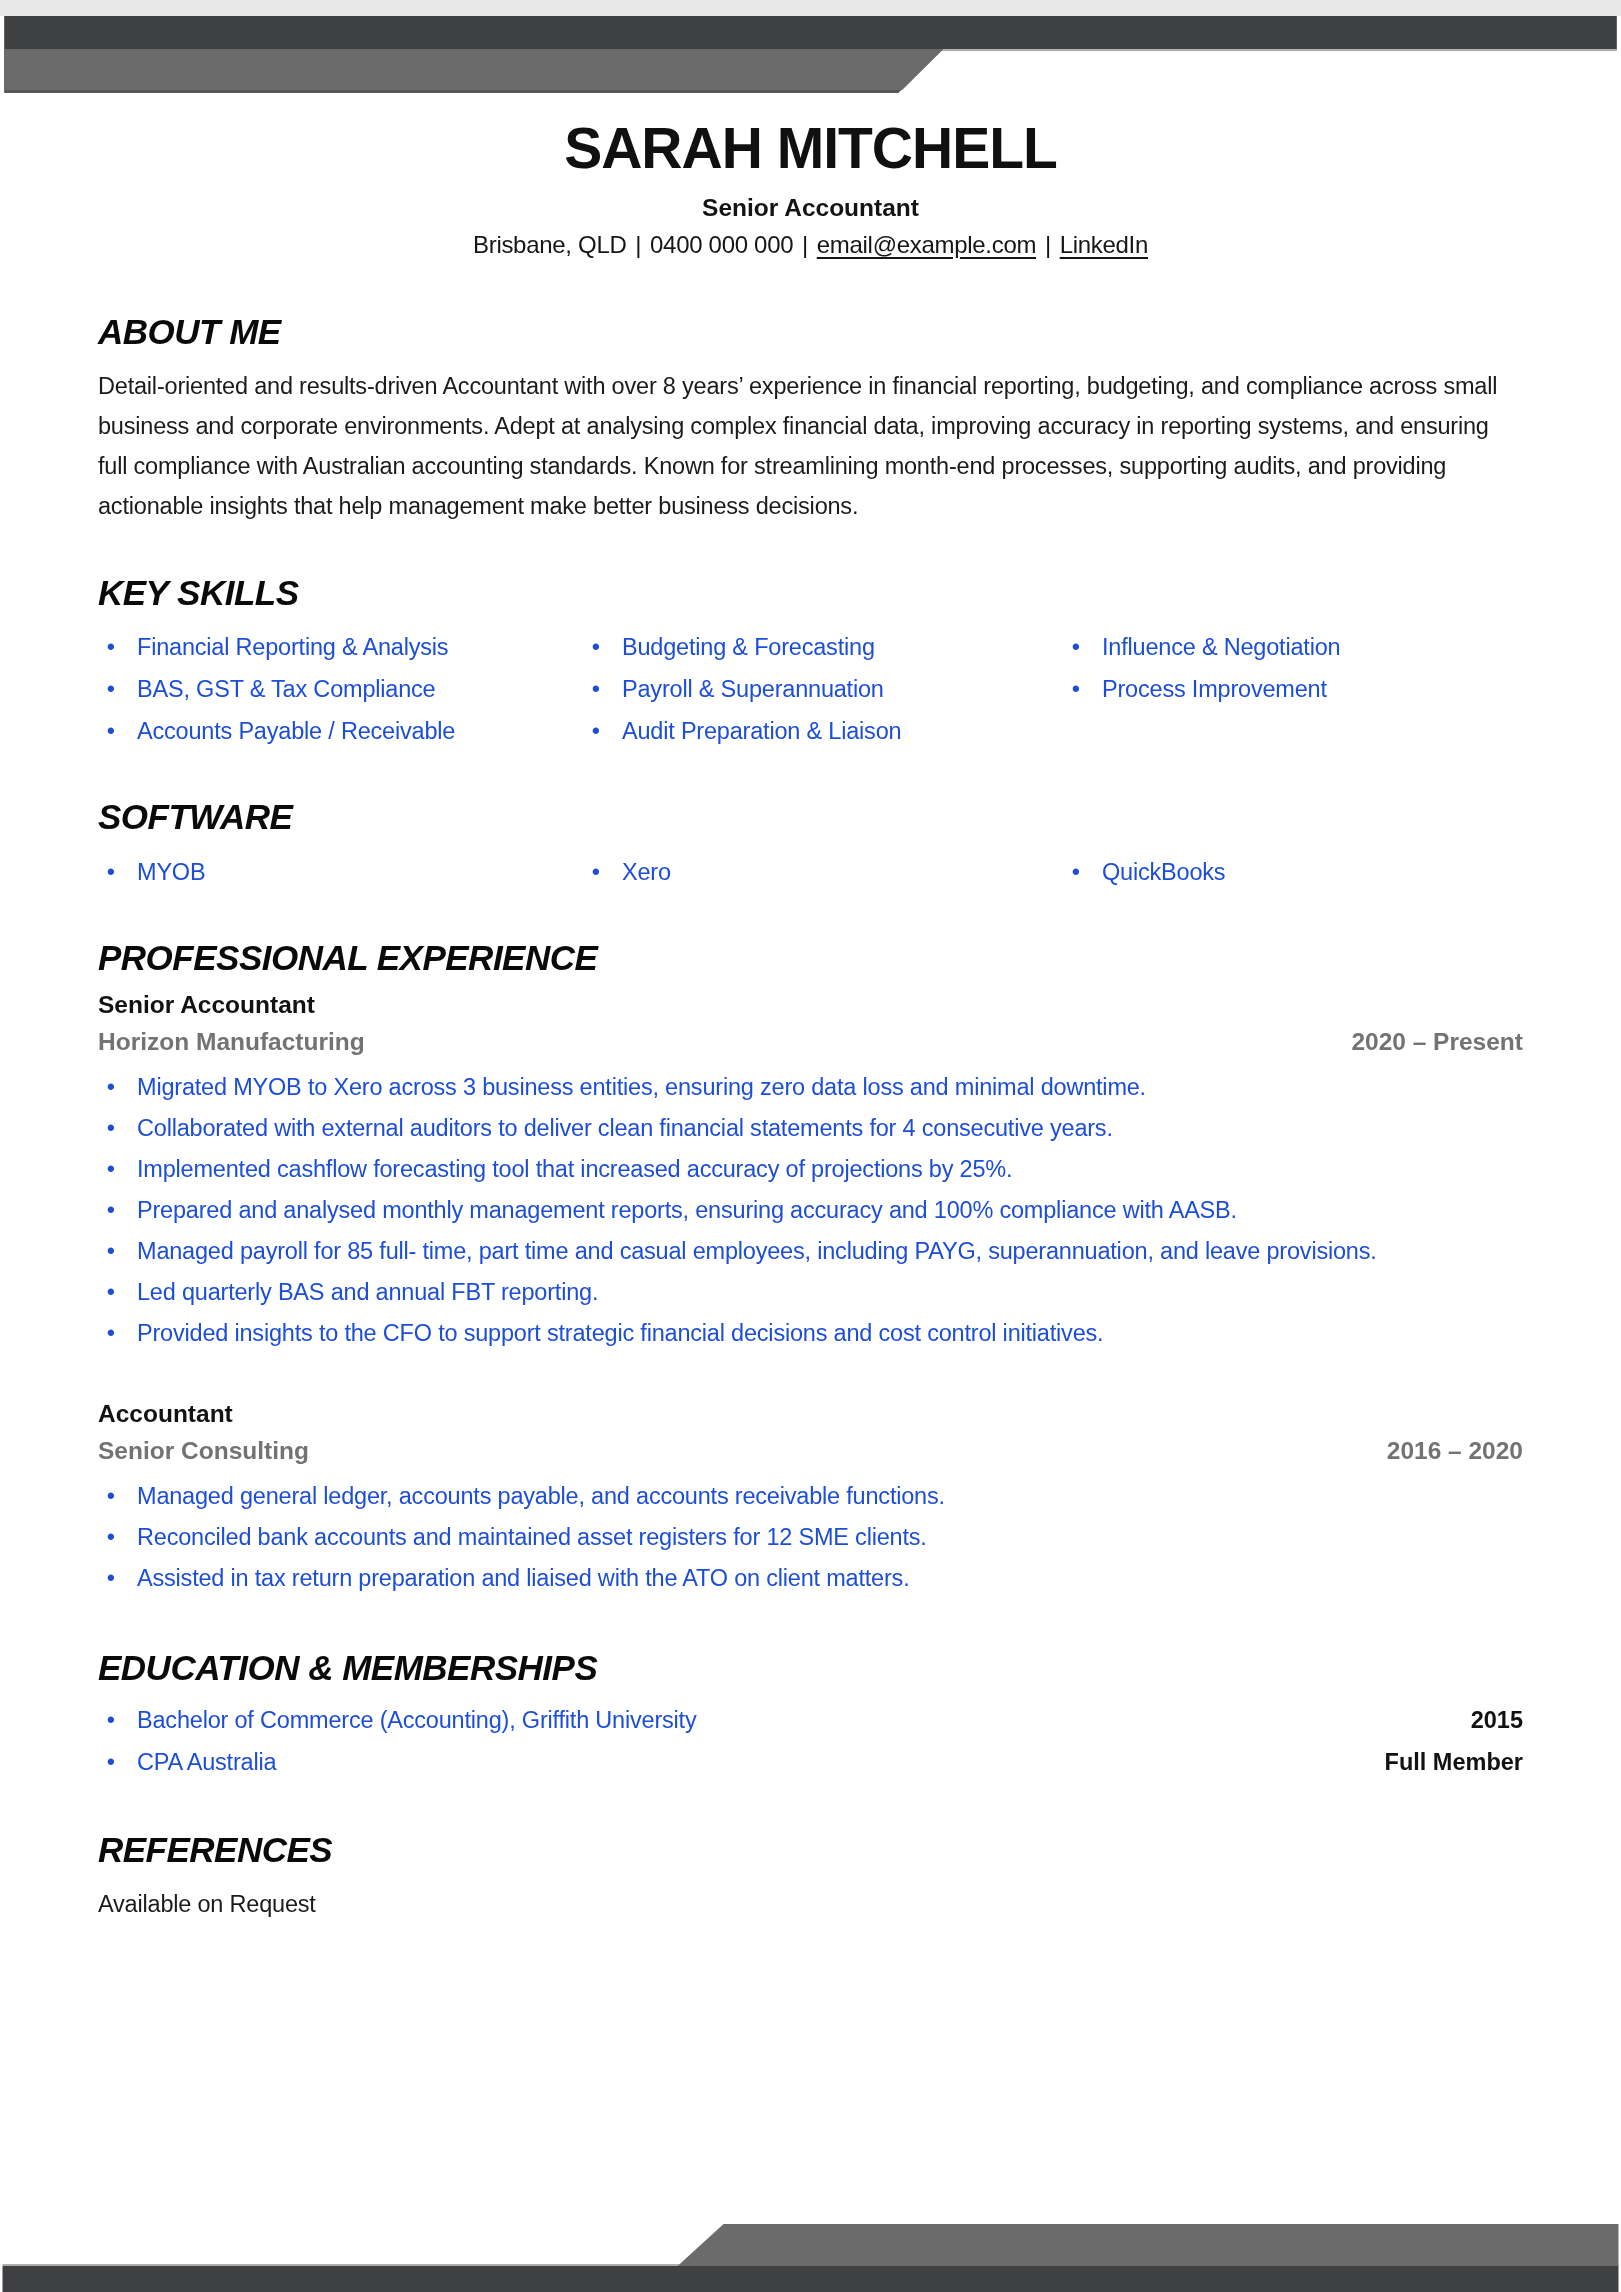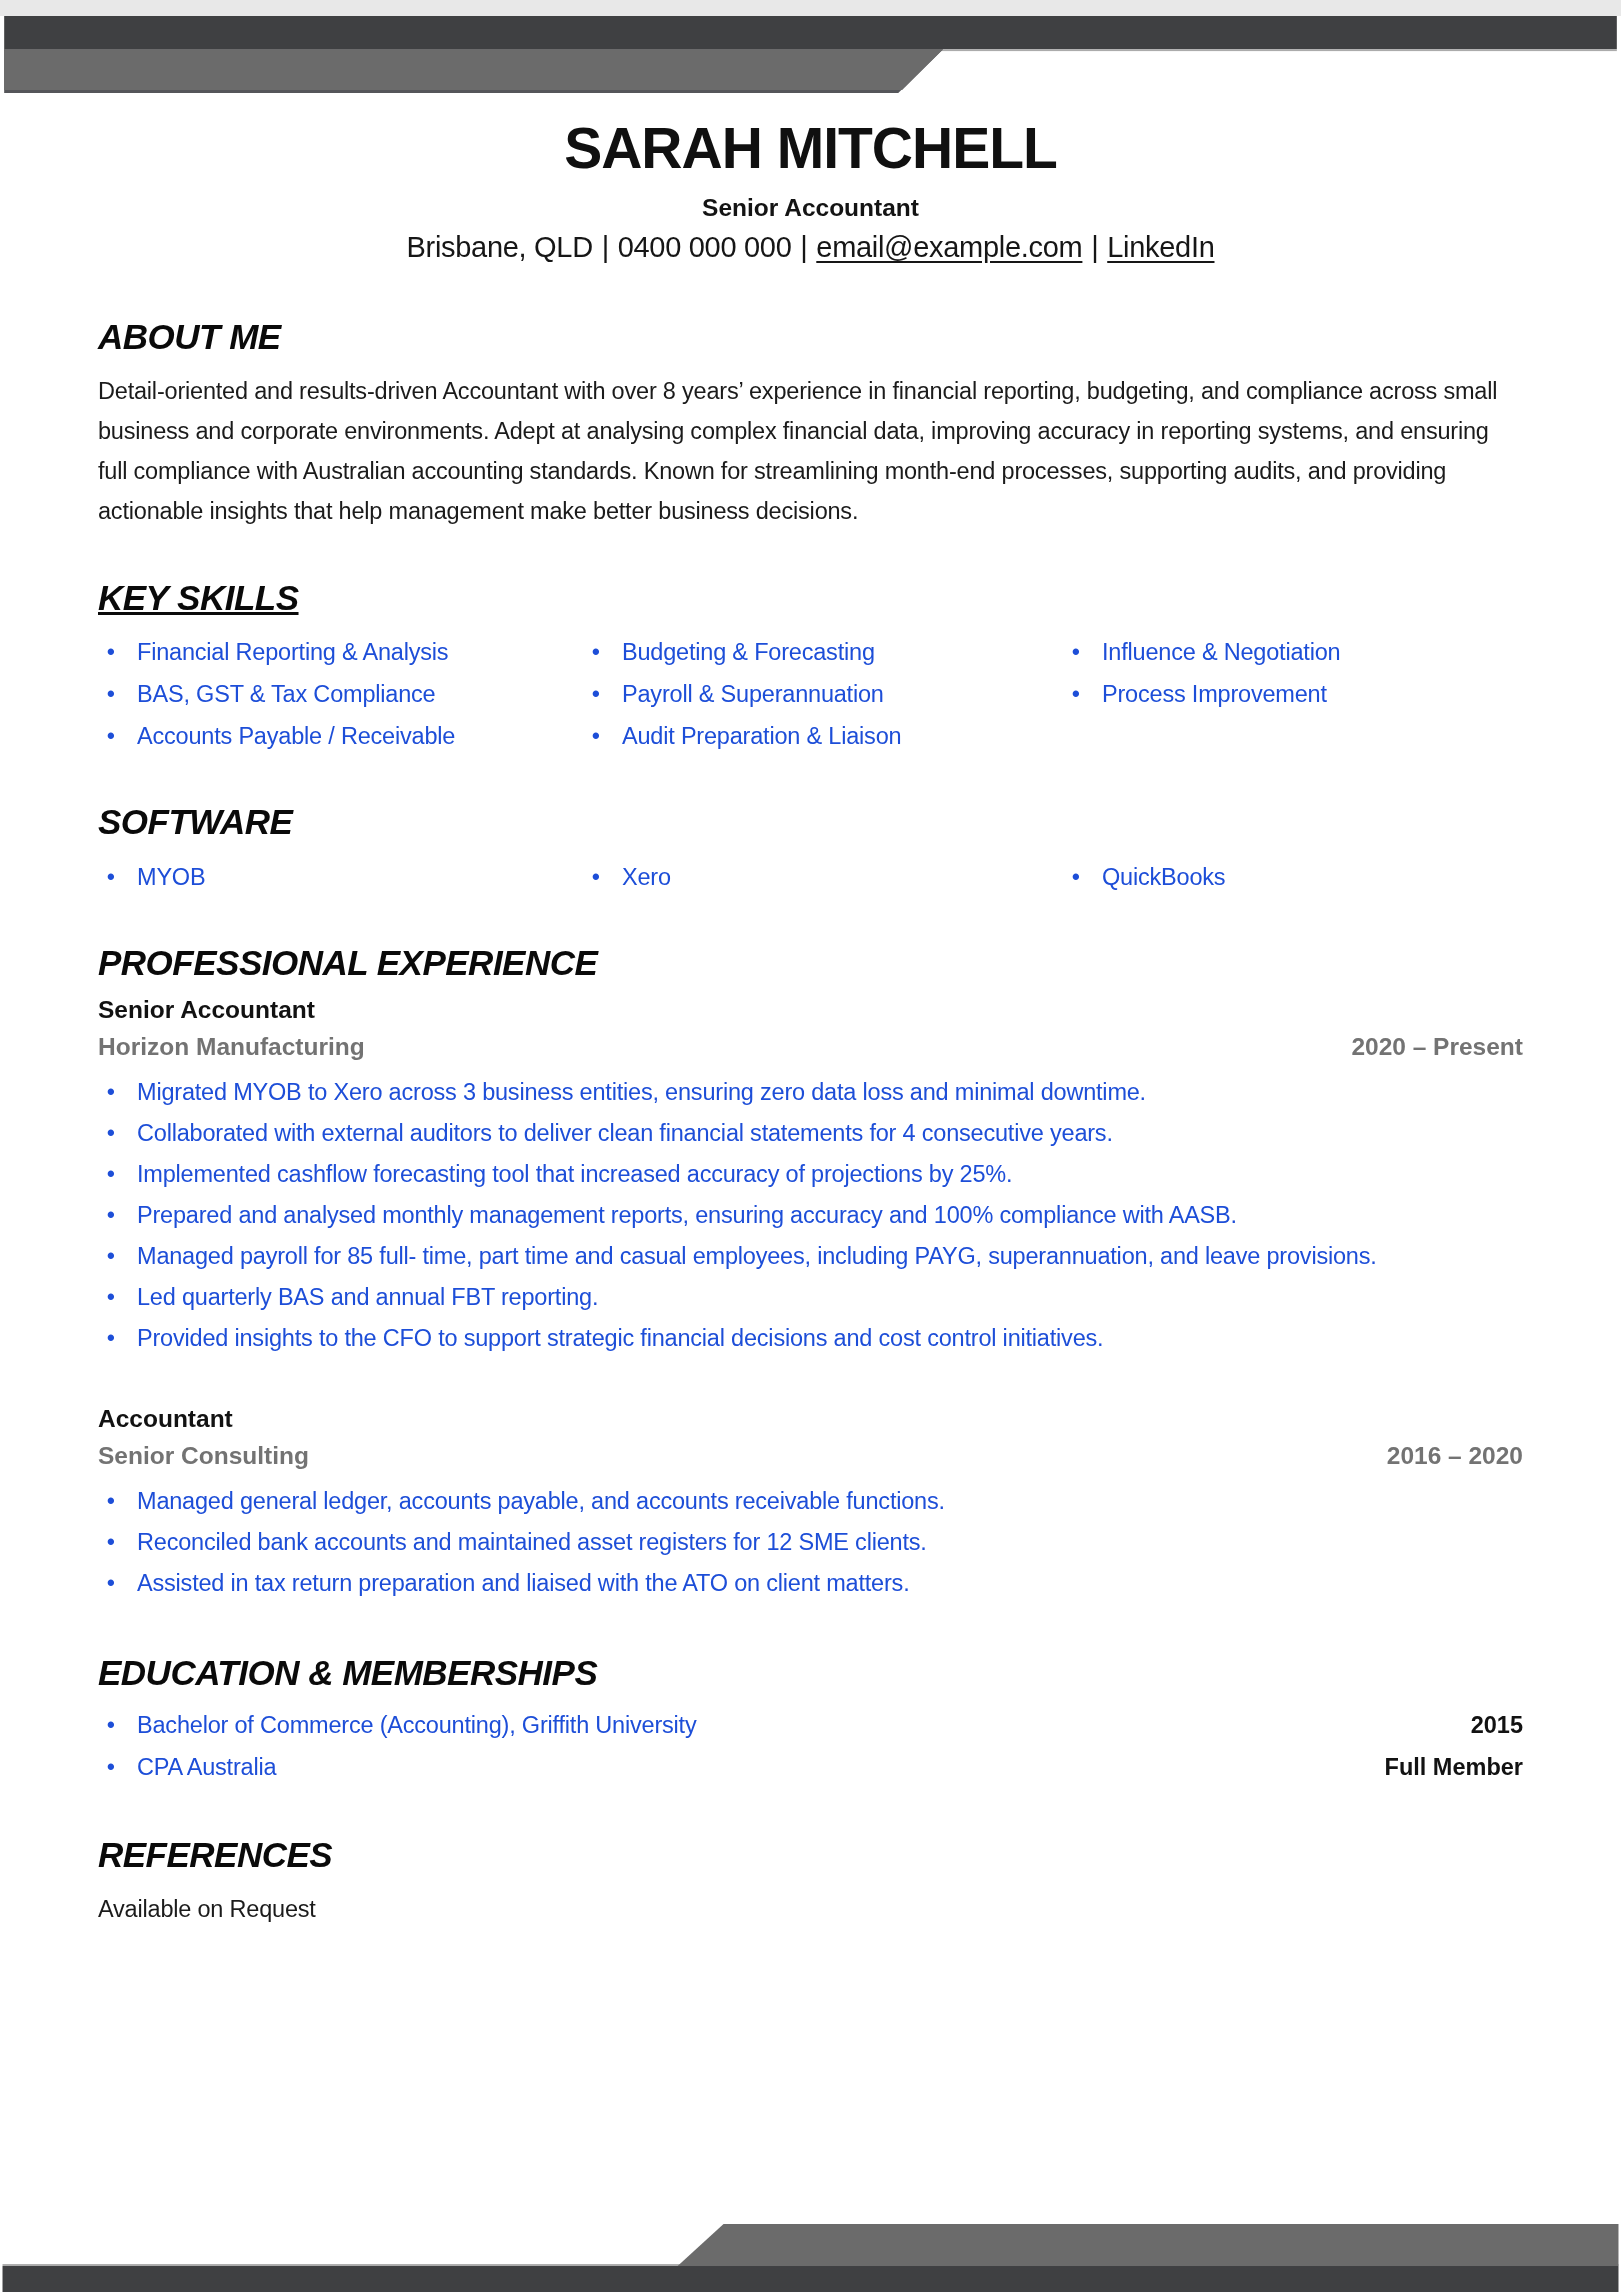--- a/index.html
+++ b/index.html
@@ -23,34 +23,34 @@
   .header { text-align: center; }
   .name {
     margin-top: 98px;
     font-size: 57px;
     font-weight: 700;
     line-height: 1.2;
     letter-spacing: -1px;
     color: #101010;
   }
   .candidate-title { margin-top: 11.8px; font-size: 24.5px; font-weight: 700; color: #141414; }
-  .contact { margin-top: 8.8px; font-size: 29px; letter-spacing: -0.3px; color: #161616; }
+  .contact { margin-top: 8.8px; font-size: 24px; letter-spacing: -0.3px; color: #161616; }
   .contact .sep { margin: 0 8.8px; }
   .contact a { color: inherit; text-decoration: underline; text-underline-offset: 3.9px; cursor: pointer; }
 
   
   .section-heading {
     font-size: 35px;
     font-weight: 700;
     font-style: italic;
     letter-spacing: -0.5px;
     color: #0a0a0a;
   }
   .mt-about { margin-top: 53px; }
-  .mt-skills { margin-top: 47px; text-decoration: underline; }
+  .mt-skills { margin-top: 47px; }
   .mt-software { margin-top: 45px; }
   .mt-exp { margin-top: 45px; font-style: italic; }
   .mt-edu { margin-top: 49px; }
   .mt-ref { margin-top: 47px; }
 
   .body-text {
     margin-top: 13.7px;
     font-size: 23.5px;
     line-height: 40px;
     letter-spacing: -0.2px;

